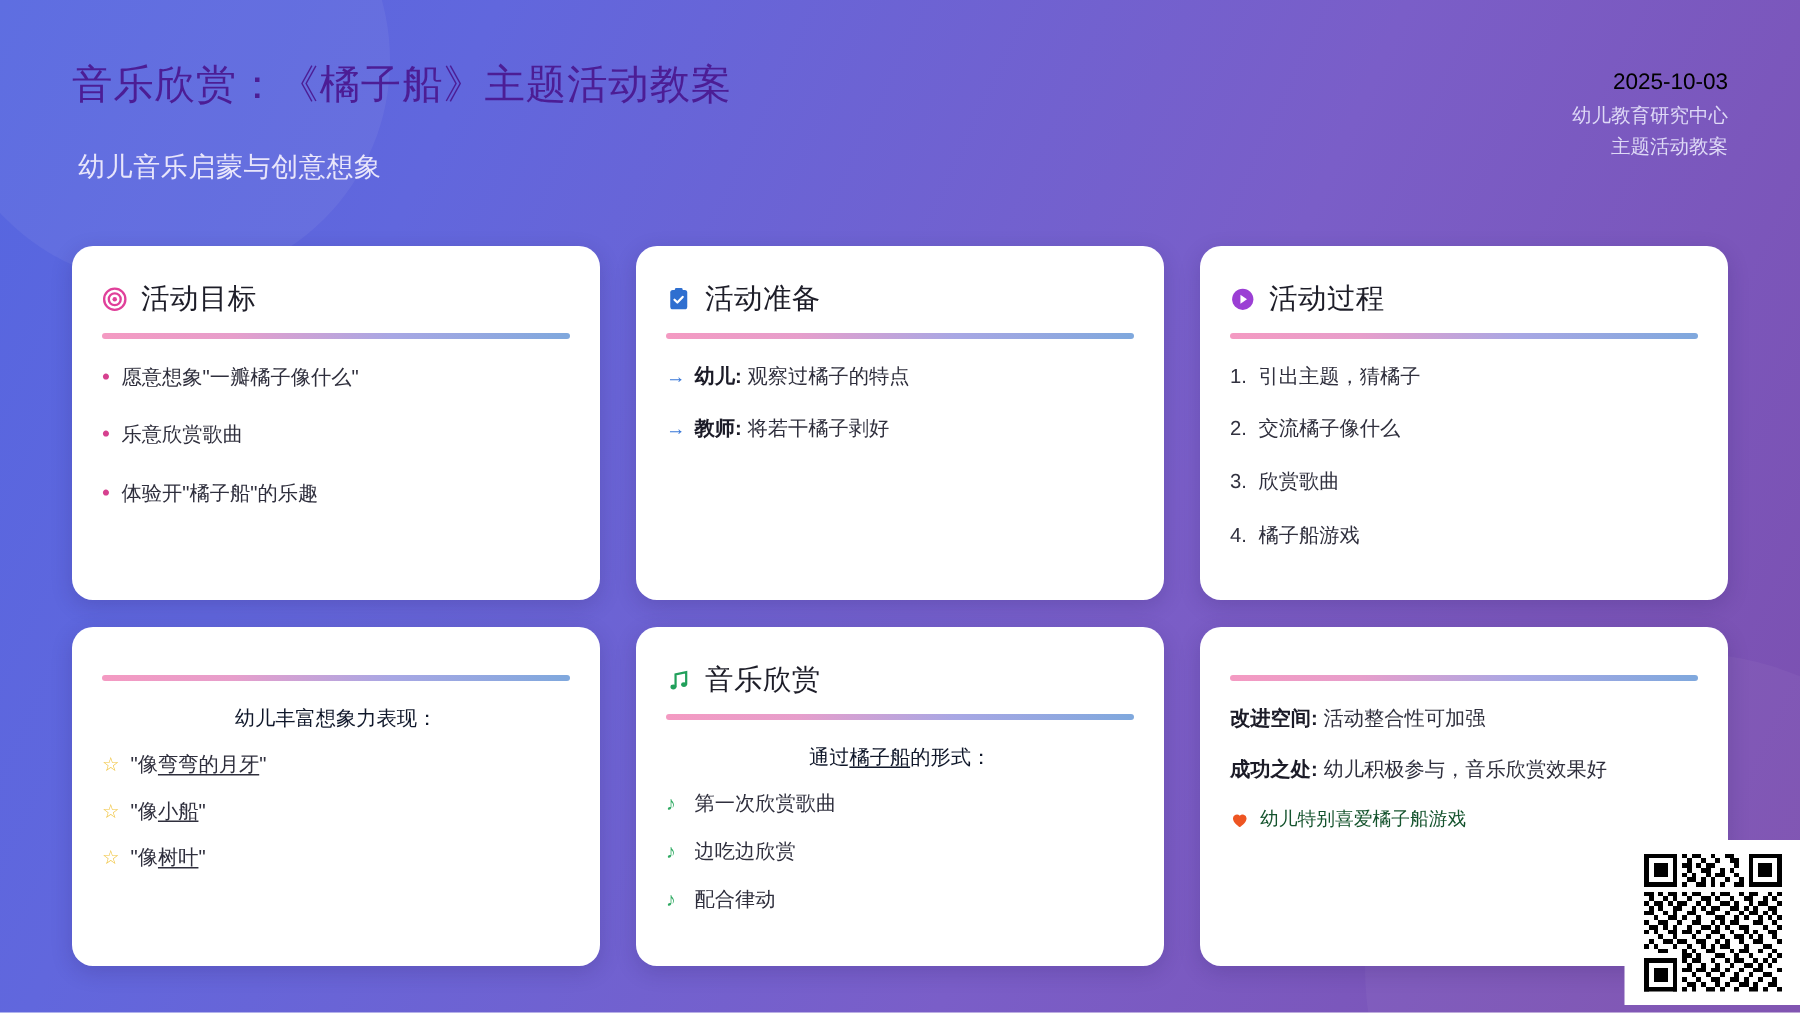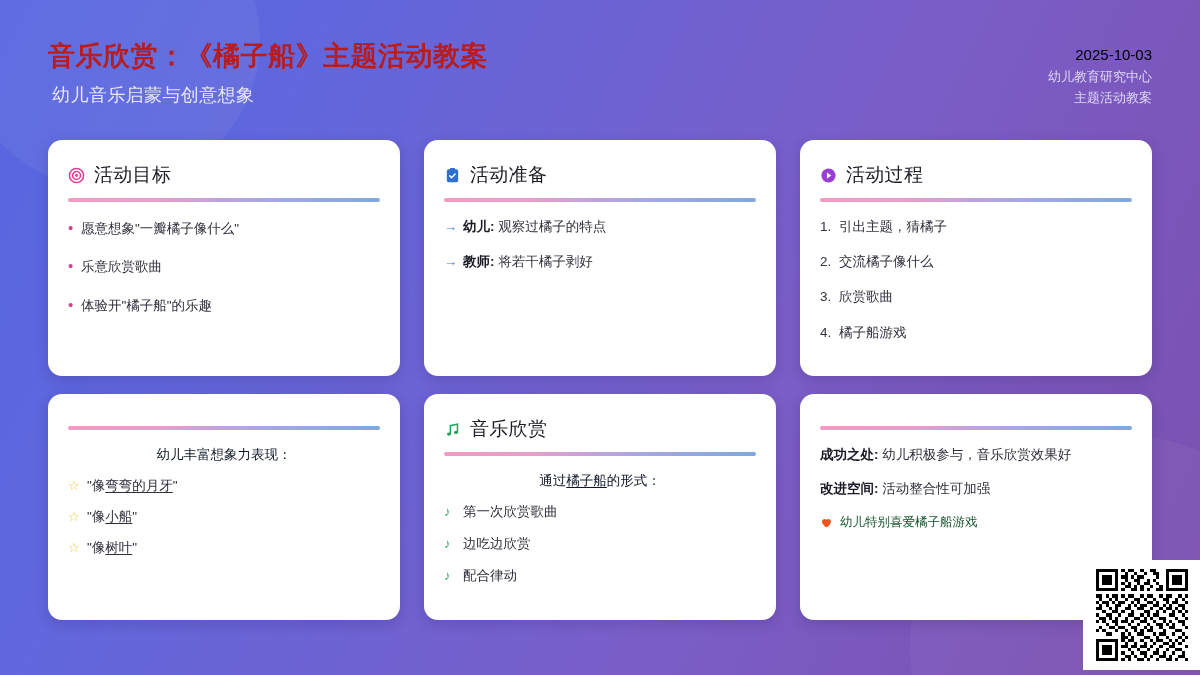--- a/index.html
+++ b/index.html
@@ -21,37 +21,37 @@
   .blob-b { width:420px; height:420px; right:-130px; bottom:-180px; background:rgba(255,255,255,0.04); }
 
   
   .header {
     position:absolute; left:0; top:0; width:1200px; height:140px;
     padding:40px 48px 0 48px;
     display:flex; justify-content:space-between; align-items:flex-start;
   }
   .header-left { display:flex; flex-direction:column; }
   .title {
-    font-size:27px; color:#b91c1c; font-weight:700;
+    font-size:27px; color:#4c1d95; font-weight:400;
     letter-spacing:0.5px; line-height:1.25;
   }
   .subtitle {
     font-size:18px; color:#e9e6fb; font-weight:400;
-    margin-top:9px; margin-left:4px; letter-spacing:0.4px;
+    margin-top:25px; margin-left:4px; letter-spacing:0.4px;
   }
   .header-right {
     display:flex; flex-direction:column; align-items:flex-end;
     text-align:right; padding-top:3px;
   }
   .meta-date { font-size:15px; color:#000000; line-height:1.55; }
   .meta-line { font-size:13px; color:#ded9f6; line-height:1.62; }
 
   
   .grid {
-    position:absolute; left:48px; top:140px;
+    position:absolute; left:48px; top:164px;
     width:1104px;
     display:grid;
     grid-template-columns:repeat(3,352px);
     grid-template-rows:236px 226px;
     column-gap:24px; row-gap:18px;
   }
   .card {
     background:#ffffff; border-radius:14px;
     box-shadow:0 4px 14px rgba(40,25,90,0.20);
     padding:22px 20px 18px 20px;
@@ -241,22 +241,22 @@
       <div class="li">
         <span class="note">♪</span>
         <span>配合律动</span>
       </div>
     </div>
   </div>
 
   <div class="card">
     <div class="divider"></div>
     <div class="card-body">
+      <div class="reflect-line"><span class="strong">改进空间:</span> <span>活动整合性可加强</span></div>
       <div class="reflect-line"><span class="strong">成功之处:</span> <span>幼儿积极参与，音乐欣赏效果好</span></div>
-      <div class="reflect-line"><span class="strong">改进空间:</span> <span>活动整合性可加强</span></div>
       <div class="highlight">
         <svg class="icn" style="width:13px;height:13px" viewBox="0 0 24 24">
           <path d="M12 21s-8.4-5.1-8.4-11A4.9 4.9 0 0112 7.1 4.9 4.9 0 0120.4 10c0 5.9-8.4 11-8.4 11z" fill="#ee5522"></path>
         </svg>
         <span>幼儿特别喜爱橘子船游戏</span>
       </div>
     </div>
   </div>
 
 </div>

